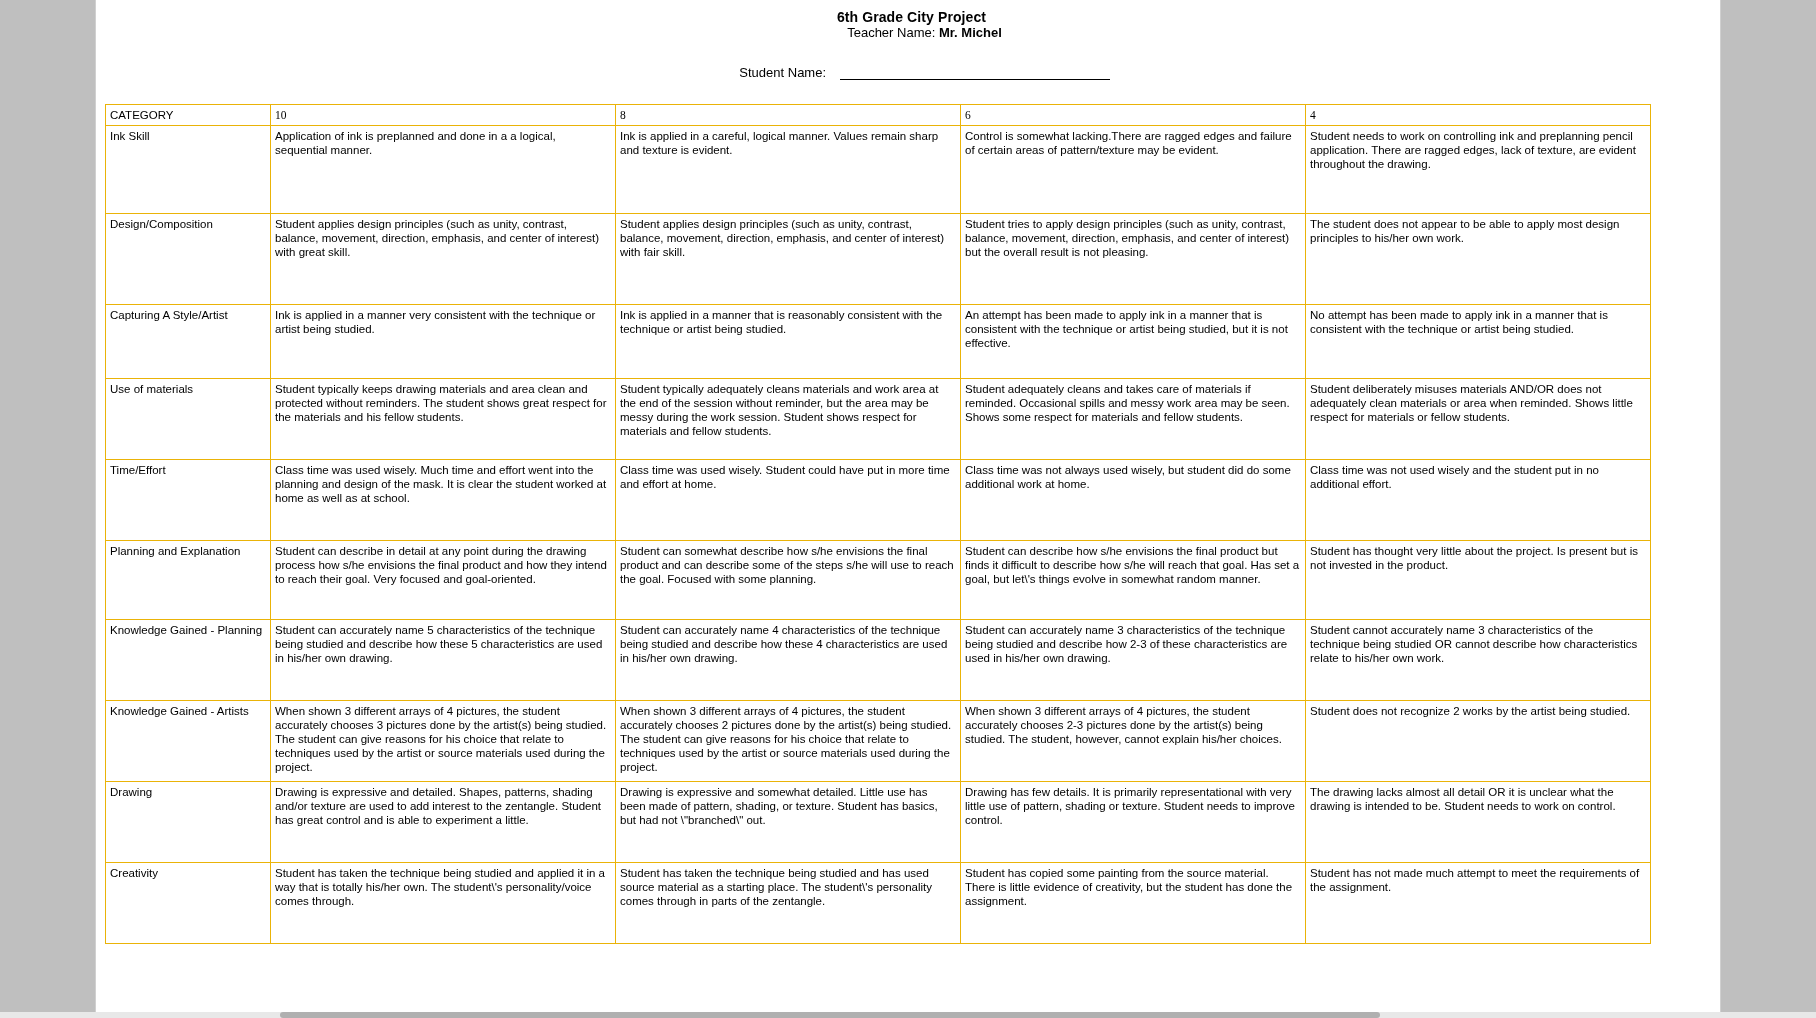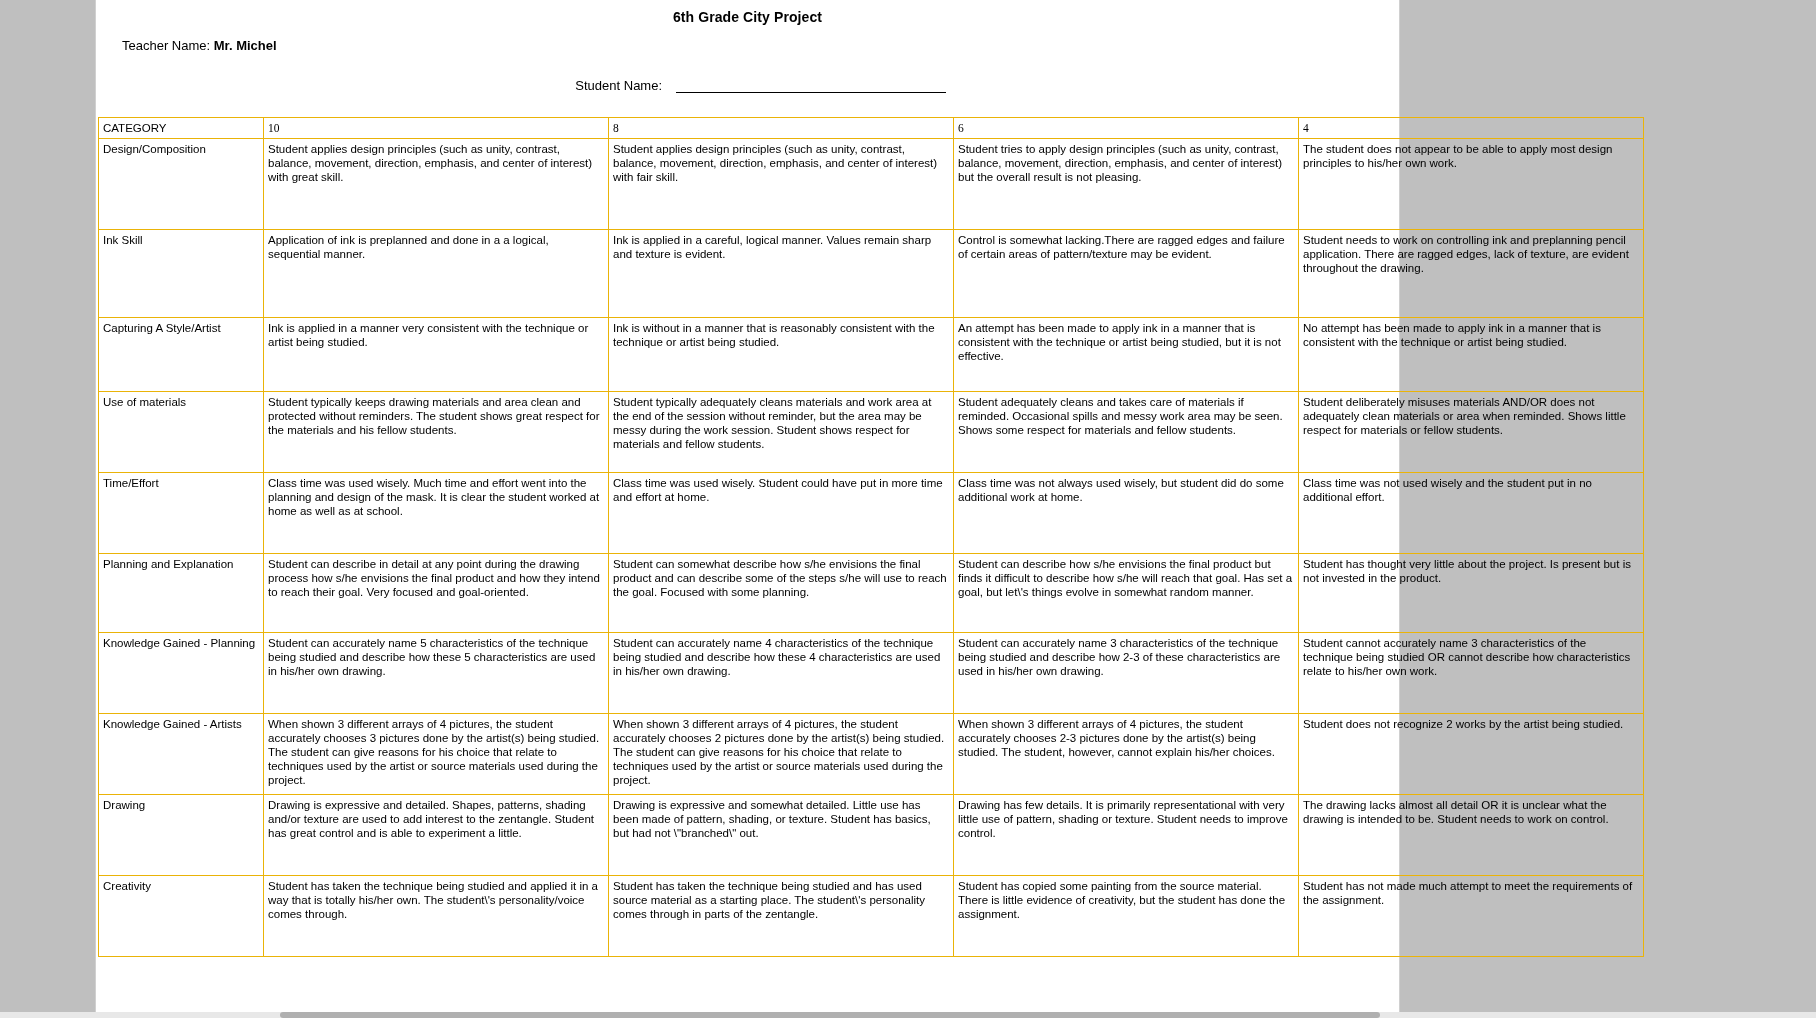--- a/index.html
+++ b/index.html
@@ -10,41 +10,42 @@
   body {
     width: 1816px;
     height: 1018px;
     font-family: "Liberation Sans", sans-serif;
     overflow: hidden;
   }
   .page {
     position: absolute;
     left: 96px;
     top: 0px;
-    width: 1303px;
+    width: 1624px;
     height: 1012px;
     background: #ffffff;
     box-sizing: border-box;
     box-shadow: 0 0 0 1px #d0d0d0;
+    padding-left: 7px;
   }
   .doc-title {
     text-align: center;
     font-size: 14px;
     font-weight: bold;
     color: #000;
     margin-top: 9px;
     letter-spacing: 0.1px;
   }
   .field-row {
     font-size: 13px;
     color: #000;
     margin-left: 26px;
   }
   .field-teacher {
-    margin-top: 13px;
+    text-align: center;
   }
   .field-student {
     margin-top: 25px;
     text-align: center;
   }
   .field-label {
     display: inline-block;
   }
   .field-value {
     font-weight: bold;
@@ -144,38 +145,38 @@
     <thead>
       <tr>
         <th class="cat-head">CATEGORY</th>
         <th class="lvl-head">10</th>
         <th class="lvl-head">8</th>
         <th class="lvl-head">6</th>
         <th class="lvl-head">4</th>
       </tr>
     </thead>
     <tbody>
+      <tr class="data-row r-inkskill">
+        <td class="cat-cell">Ink Skill</td>
+        <td>Application of ink is preplanned and done in a a logical, sequential manner.</td>
+        <td>Ink is applied in a careful, logical manner. Values remain sharp and texture is evident.</td>
+        <td>Control is somewhat lacking.There are ragged edges and failure of certain areas of pattern/texture may be evident.</td>
+        <td>Student needs to work on controlling ink and preplanning pencil application. There are ragged edges, lack of texture, are evident throughout the drawing.</td>
+      </tr>
       <tr class="data-row r-design">
         <td class="cat-cell">Design/Composition</td>
         <td>Student applies design principles (such as unity, contrast, balance, movement, direction, emphasis, and center of interest) with great skill.</td>
         <td>Student applies design principles (such as unity, contrast, balance, movement, direction, emphasis, and center of interest) with fair skill.</td>
         <td>Student tries to apply design principles (such as unity, contrast, balance, movement, direction, emphasis, and center of interest) but the overall result is not pleasing.</td>
         <td>The student does not appear to be able to apply most design principles to his/her own work.</td>
       </tr>
-      <tr class="data-row r-inkskill">
-        <td class="cat-cell">Ink Skill</td>
-        <td>Application of ink is preplanned and done in a a logical, sequential manner.</td>
-        <td>Ink is applied in a careful, logical manner. Values remain sharp and texture is evident.</td>
-        <td>Control is somewhat lacking.There are ragged edges and failure of certain areas of pattern/texture may be evident.</td>
-        <td>Student needs to work on controlling ink and preplanning pencil application. There are ragged edges, lack of texture, are evident throughout the drawing.</td>
-      </tr>
       <tr class="data-row r-capturing">
         <td class="cat-cell">Capturing A Style/Artist</td>
         <td>Ink is applied in a manner very consistent with the technique or artist being studied.</td>
-        <td>Ink is without in a manner that is reasonably consistent with the technique or artist being studied.</td>
+        <td>Ink is applied in a manner that is reasonably consistent with the technique or artist being studied.</td>
         <td>An attempt has been made to apply ink in a manner that is consistent with the technique or artist being studied, but it is not effective.</td>
         <td>No attempt has been made to apply ink in a manner that is consistent with the technique or artist being studied.</td>
       </tr>
       <tr class="data-row r-materials">
         <td class="cat-cell">Use of materials</td>
         <td>Student typically keeps drawing materials and area clean and protected without reminders. The student shows great respect for the materials and his fellow students.</td>
         <td>Student typically adequately cleans materials and work area at the end of the session without reminder, but the area may be messy during the work session. Student shows respect for materials and fellow students.</td>
         <td>Student adequately cleans and takes care of materials if reminded. Occasional spills and messy work area may be seen. Shows some respect for materials and fellow students.</td>
         <td>Student deliberately misuses materials AND/OR does not adequately clean materials or area when reminded. Shows little respect for materials or fellow students.</td>
       </tr>

